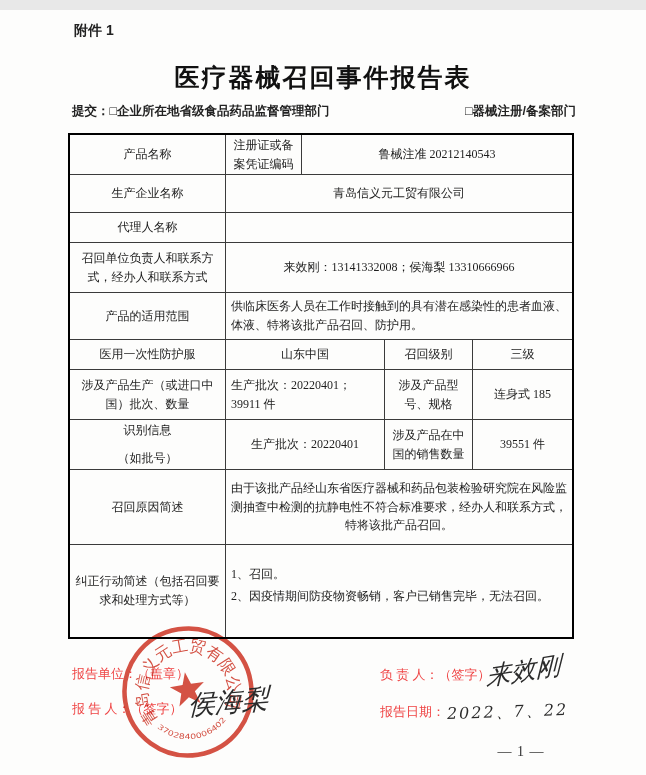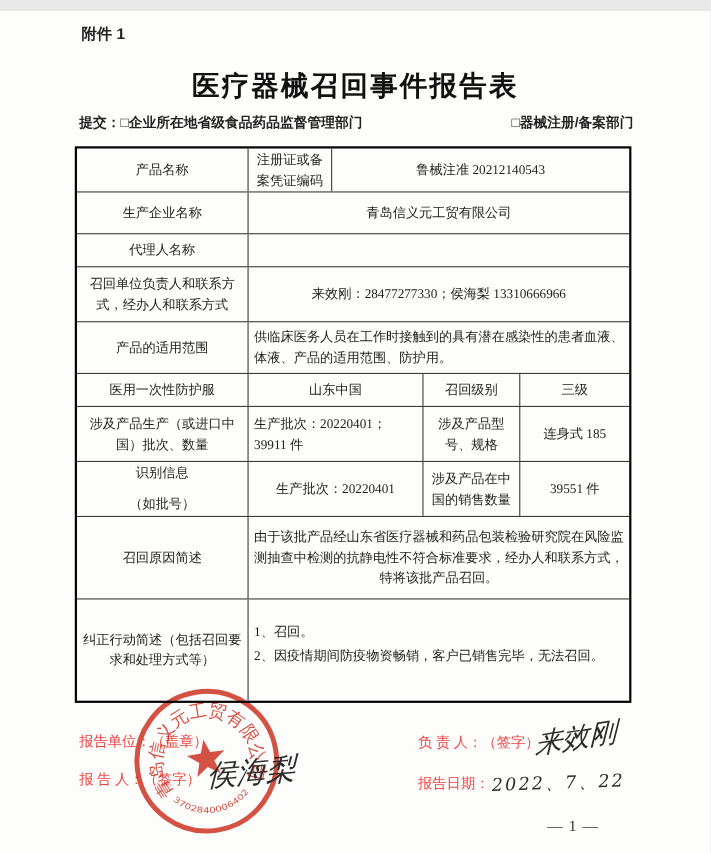--- a/index.html
+++ b/index.html
@@ -99,27 +99,27 @@
       <div class="td grow">青岛信义元工贸有限公司</div>
     </div>
 
     <div class="tr h30">
       <div class="td w-label">代理人名称</div>
       <div class="td grow"></div>
     </div>
 
     <div class="tr h50">
       <div class="td w-label">召回单位负责人和联系方式，经办人和联系方式</div>
-      <div class="td grow">来效刚：28477277330；侯海梨 13310666966</div>
+      <div class="td grow">来效刚：13141332008；侯海梨 13310666966</div>
     </div>
 
     <div class="tr h47">
       <div class="td w-label">产品的适用范围</div>
       <div class="td grow">
-        <div class="cell-text txt-left">供临床医务人员在工作时接触到的具有潜在感染性的患者血液、体液、产品的适用范围、防护用。</div>
+        <div class="cell-text txt-left">供临床医务人员在工作时接触到的具有潜在感染性的患者血液、体液、特将该批产品召回、防护用。</div>
       </div>
     </div>
 
     <div class="tr h30">
       <div class="td w-label">医用一次性防护服</div>
       <div class="td wb2">山东中国</div>
       <div class="td wb3">召回级别</div>
       <div class="td grow">三级</div>
     </div>
 

